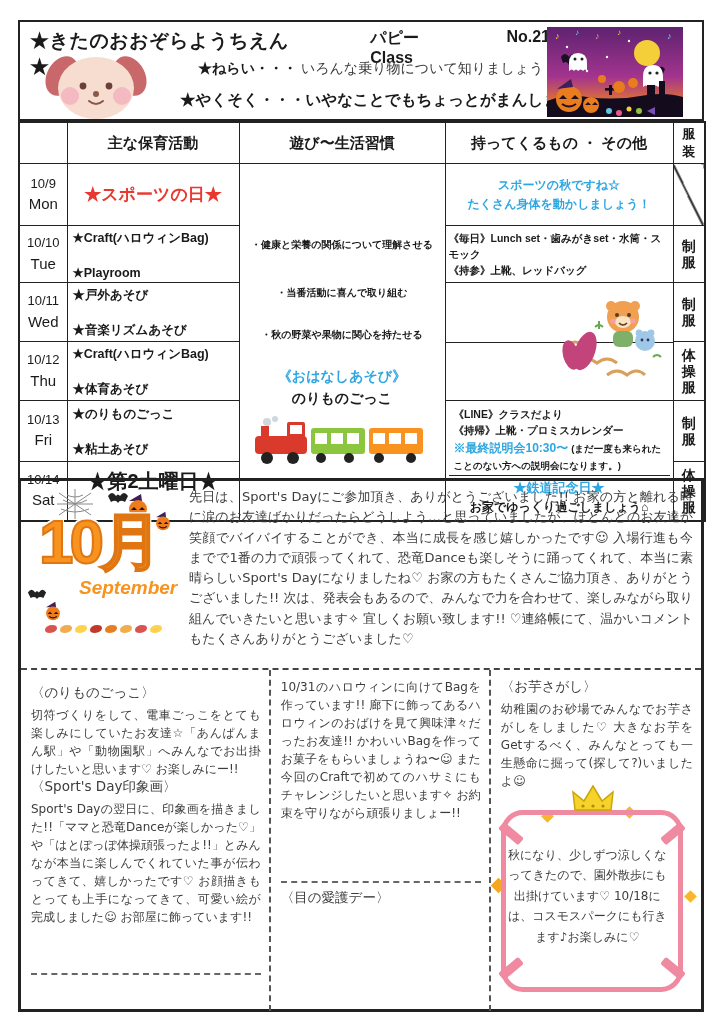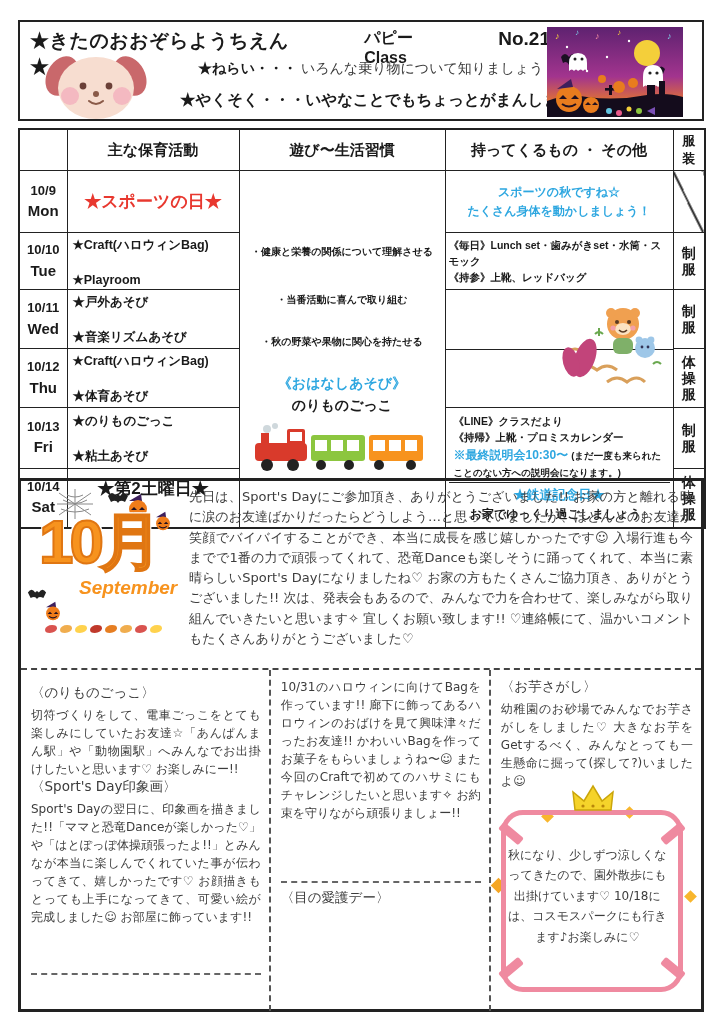--- a/index.html
+++ b/index.html
@@ -7,43 +7,43 @@
         font-family:"Liberation Sans",sans-serif;color:#1a1a1a;}
   .printed{font-family:"Liberation Sans",sans-serif;font-weight:bold;color:#1a1a1a;}
   .hand{font-family:"DejaVu Sans",sans-serif;font-weight:normal;color:#3c3c3c;}
 
   
   .header-box{position:absolute;left:18px;top:20px;width:686px;height:101px;
               border:2.5px solid #222;box-sizing:border-box;}
   .title-row{position:absolute;left:10px;top:6px;width:520px;display:flex;}
   .school-name{font-size:19px;font-weight:bold;letter-spacing:.5px;}
   .class-name{font-size:16px;font-weight:bold;margin-left:66px;}
-  .issue-no{font-size:19px;font-weight:bold;margin-left:46px;}
+  .issue-no{font-size:16px;font-weight:bold;margin-left:46px;}
   .dog-wrap{position:absolute;left:22px;top:26px;}
   .aim-line{position:absolute;left:178px;top:38px;font-size:14px;}
   .aim-line .printed{font-size:14px;}
   .aim-line .hand{font-size:14px;}
   .promise-line{position:absolute;left:160px;top:68px;font-size:15.5px;}
   .halloween-wrap{position:absolute;left:527px;top:5px;}
 
   
-  table.schedule{position:absolute;left:18px;top:128px;width:686px;border-collapse:collapse;
+  table.schedule{position:absolute;left:18px;top:121px;width:686px;border-collapse:collapse;
                  table-layout:fixed;border:2.5px solid #222;}
   table.schedule td,table.schedule th{border:1.8px solid #222;padding:2px 3px;vertical-align:middle;
                  box-sizing:border-box;overflow:hidden;}
   th.colh{font-size:15px;font-weight:bold;padding:4px 0;}
-  td.datecell{text-align:center;font-weight:bold;line-height:1.5;}
+  td.datecell{text-align:center;font-weight:normal;line-height:1.5;}
   .date-num{font-size:13px;display:block;}
   .date-day{font-size:15px;display:block;}
   td.actcell{font-size:12.5px;font-weight:bold;vertical-align:top;padding-top:3px;}
   .act-line{display:block;margin:2px 0 0 2px;}
   .act-gap{margin-top:18px;}
   td.act-special{text-align:center;vertical-align:middle;}
   .sports-day{color:#e8382f;font-size:17px;font-weight:bold;}
-  .saturday{font-size:17px;font-weight:bold;text-align:center;display:block;margin-top:-18px;}
+  .saturday{font-size:20px;font-weight:bold;text-align:center;display:block;margin-top:-18px;}
   td.playcell{vertical-align:top;padding:8px 4px;}
   .play-bullet{font-size:10px;font-weight:bold;text-align:center;display:block;}
   .b1{margin-top:24px;}.b2{margin-top:34px;}.b3{margin-top:28px;}
   .story-title{display:block;text-align:center;color:#2ea7e0;font-size:14px;font-weight:bold;margin-top:26px;}
   .story-text{display:block;text-align:center;font-size:14px;font-weight:bold;margin-top:4px;}
   .train-wrap{display:block;text-align:center;margin-top:6px;}
   td.bringcell{font-size:10.5px;font-weight:bold;vertical-align:middle;padding:2px 4px;}
   .blue{color:#2ea7e0;}
   .mon-note{text-align:center;color:#2ea7e0;font-size:12px;font-weight:bold;line-height:1.7;}
   .bring-line{display:block;line-height:1.55;}

